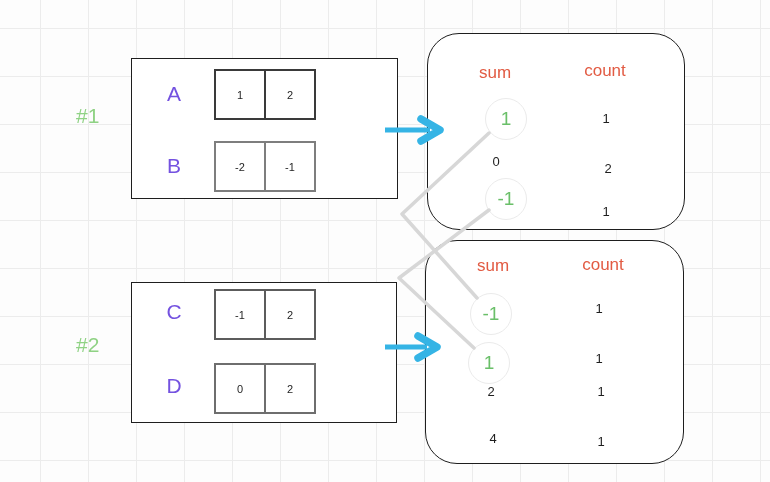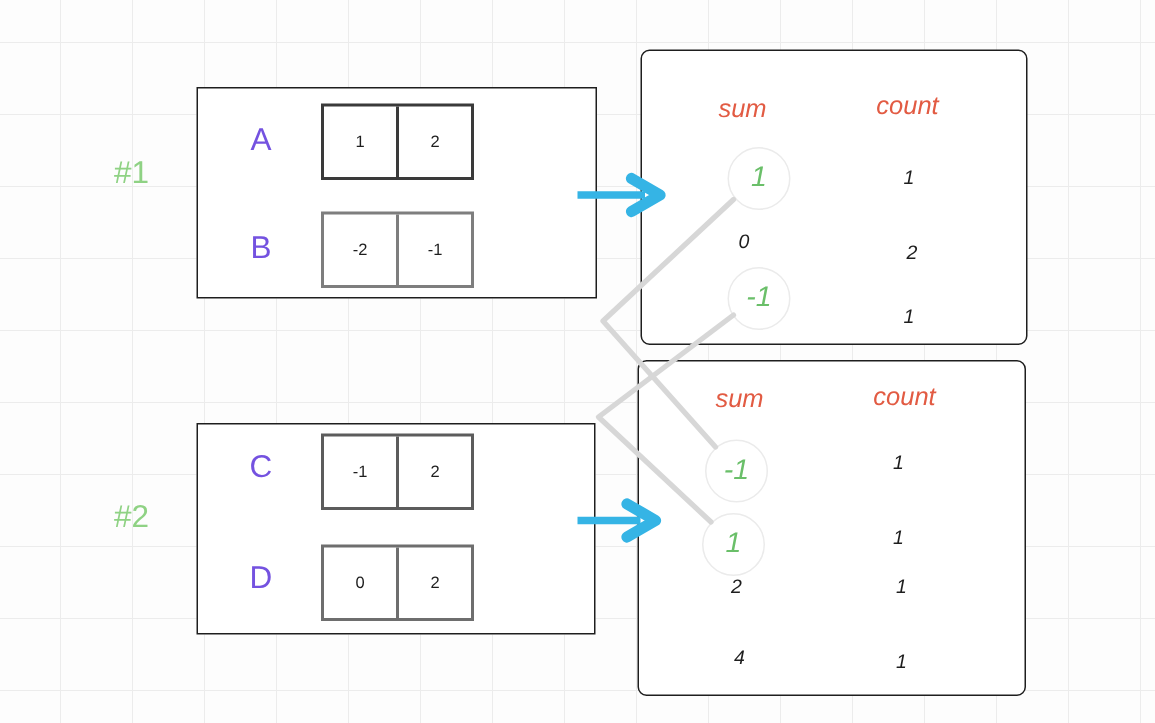--- a/index.html
+++ b/index.html
@@ -8,21 +8,21 @@
     font-family:"Liberation Sans", sans-serif;
     background-color:var(--canvas-bg);
     background-image:
       linear-gradient(to right, var(--grid-line) 1px, transparent 1px),
       linear-gradient(to bottom, var(--grid-line) 1px, transparent 1px);
     background-size:48px 48px;
     background-position:40px 28px;
   }
   .ex-label { position:absolute; color:var(--example-label); font-size:21px; z-index:2; }
   .src-box  { position:absolute; background:#fff; border:1.6px solid var(--box-border); z-index:1; }
-  .res-box  { position:absolute; background:#fff; border:1.6px solid var(--box-border); border-radius:6px; z-index:1;font-style:italic; }
+  .res-box  { position:absolute; background:#fff; border:1.6px solid var(--box-border); border-radius:32px; z-index:1; }
   .arr-name { position:absolute; transform:translate(-50%,-50%); color:var(--array-name); font-size:21px; z-index:2; }
   .cells    { position:absolute; display:flex; background:#fff; border:2px solid var(--cb); z-index:2; }
   .cell     { width:48px; height:47px; display:flex; align-items:center; justify-content:center;
               font-size:11px; color:var(--value-text); }
   .cell + .cell { border-left:2px solid var(--cb); }
   .cb-a { --cb:#3a3a3a; } .cb-b { --cb:#7e7e7e; } .cb-c { --cb:#5c5c5c; } .cb-d { --cb:#6e6e6e; }
   .hdr  { position:absolute; transform:translate(-50%,-50%); color:var(--header); font-size:17px; z-index:2; }
   .rv   { position:absolute; transform:translate(-50%,-50%); color:var(--value-text); font-size:13px; z-index:2; }
   .circle {
     position:absolute; transform:translate(-50%,-50%); width:40px; height:40px;

